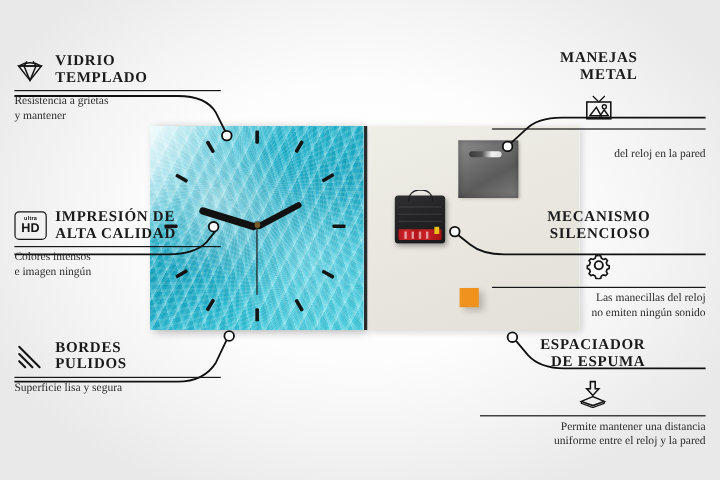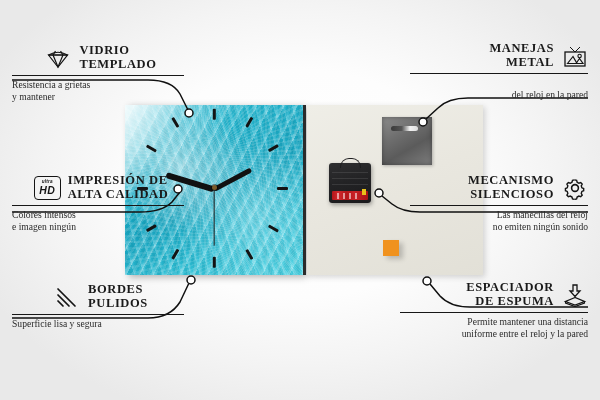--- a/index.html
+++ b/index.html
@@ -66,33 +66,33 @@
     background:linear-gradient(90deg,#b3161a 0%,#d0282c 18%,#b3161a 40%,#c92126 62%,#a81316 100%);}
   .bat-dot{position:absolute;top:1.5px;width:2px;height:6px;background:rgba(255,255,255,.55);}
   .bat-tip{position:absolute;right:2px;top:-2px;width:4px;height:6px;background:#e8c11a;}
   .foam{
     position:absolute;left:76px;top:135px;width:16px;height:16px;background:#f0921e;
     box-shadow:4px 3px 5px rgba(0,0,0,.20);
   }
 
   
   .callout{position:absolute;}
-  .c-head{display:flex;align-items:center;gap:8px;justify-content:center;}
+  .c-head{display:flex;align-items:center;gap:8px;}
   .c-title{font-size:12.5px;letter-spacing:.6px;color:#1a1a1a;line-height:13.5px;
     font-variant:small-caps;text-transform:uppercase;font-weight:700;white-space:nowrap;}
   .c-rule{height:1.3px;background:#171717;margin-top:4px;}
   .c-desc{font-size:9.6px;color:#2b2b2b;line-height:12px;margin-top:3px;white-space:nowrap;}
   .left .c-title{text-align:left;}
-  .right .c-head{justify-content:flex-start;}
+  .right .c-head{flex-direction:column;justify-content:flex-start;}
   .right .c-title{text-align:right;}
   .right .c-desc{text-align:right;}
   .ico{width:26px;height:24px;flex:0 0 26px;display:block;}
 
   .hd-box{width:25px;height:22px;border:1.6px solid #141414;border-radius:4px;
-    display:flex;flex-direction:column;align-items:center;justify-content:center;line-height:1;font-style:italic;}
+    display:flex;flex-direction:column;align-items:center;justify-content:center;line-height:1;}
   .hd-top{font-size:4.6px;font-weight:700;letter-spacing:.2px;color:#141414;
     font-family:"Liberation Sans",sans-serif;}
   .hd-big{font-size:10.5px;font-weight:700;color:#141414;letter-spacing:.3px;
     font-family:"Liberation Sans",sans-serif;margin-top:.5px;}
 
   svg.leads{position:absolute;left:0;top:0;width:600px;height:400px;pointer-events:none;}
 </style>
 </head>
 <body>
 

